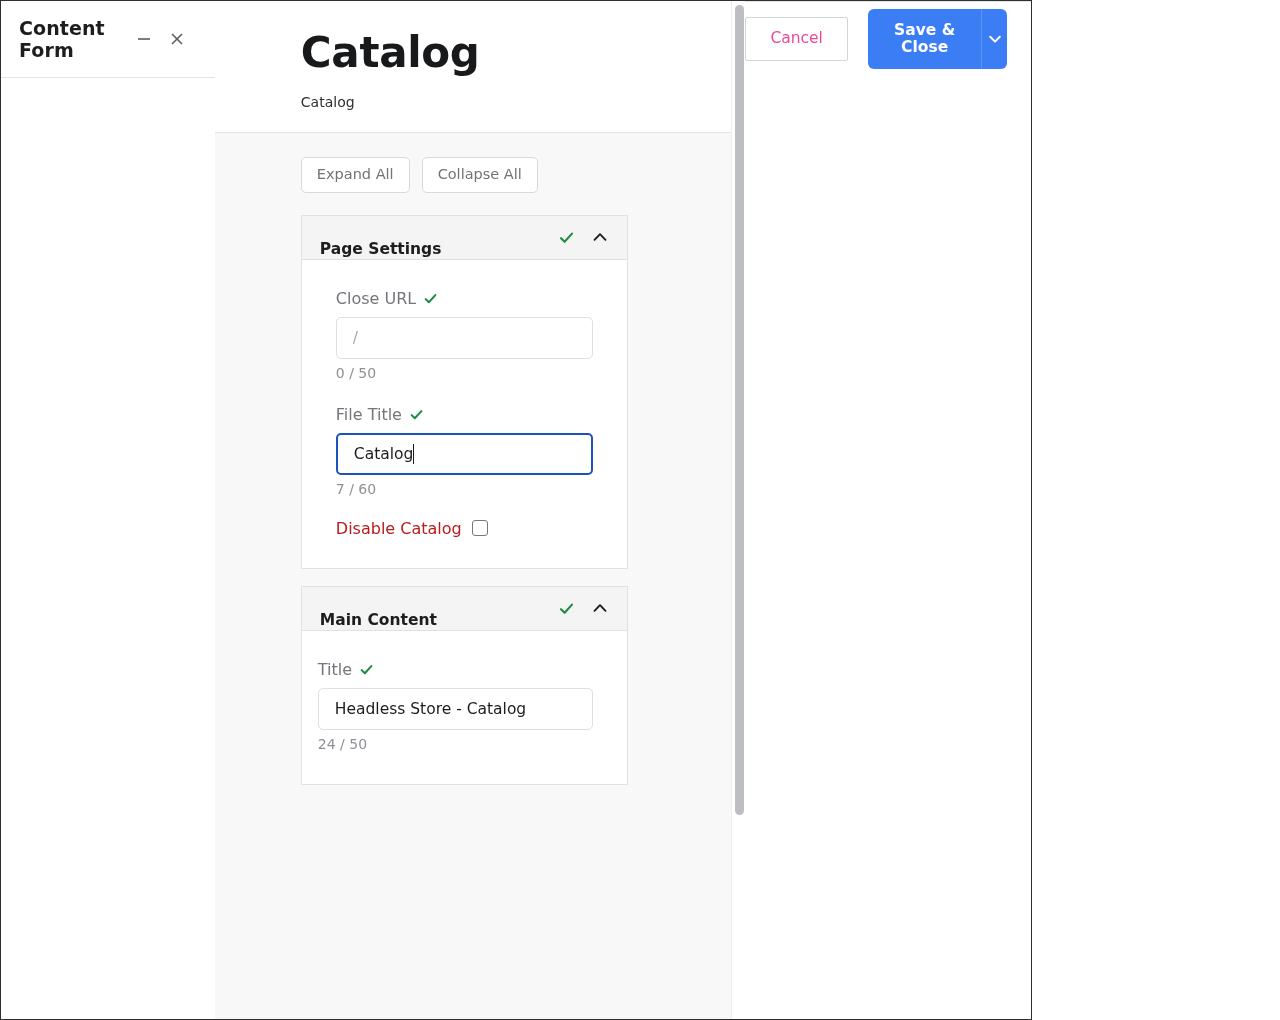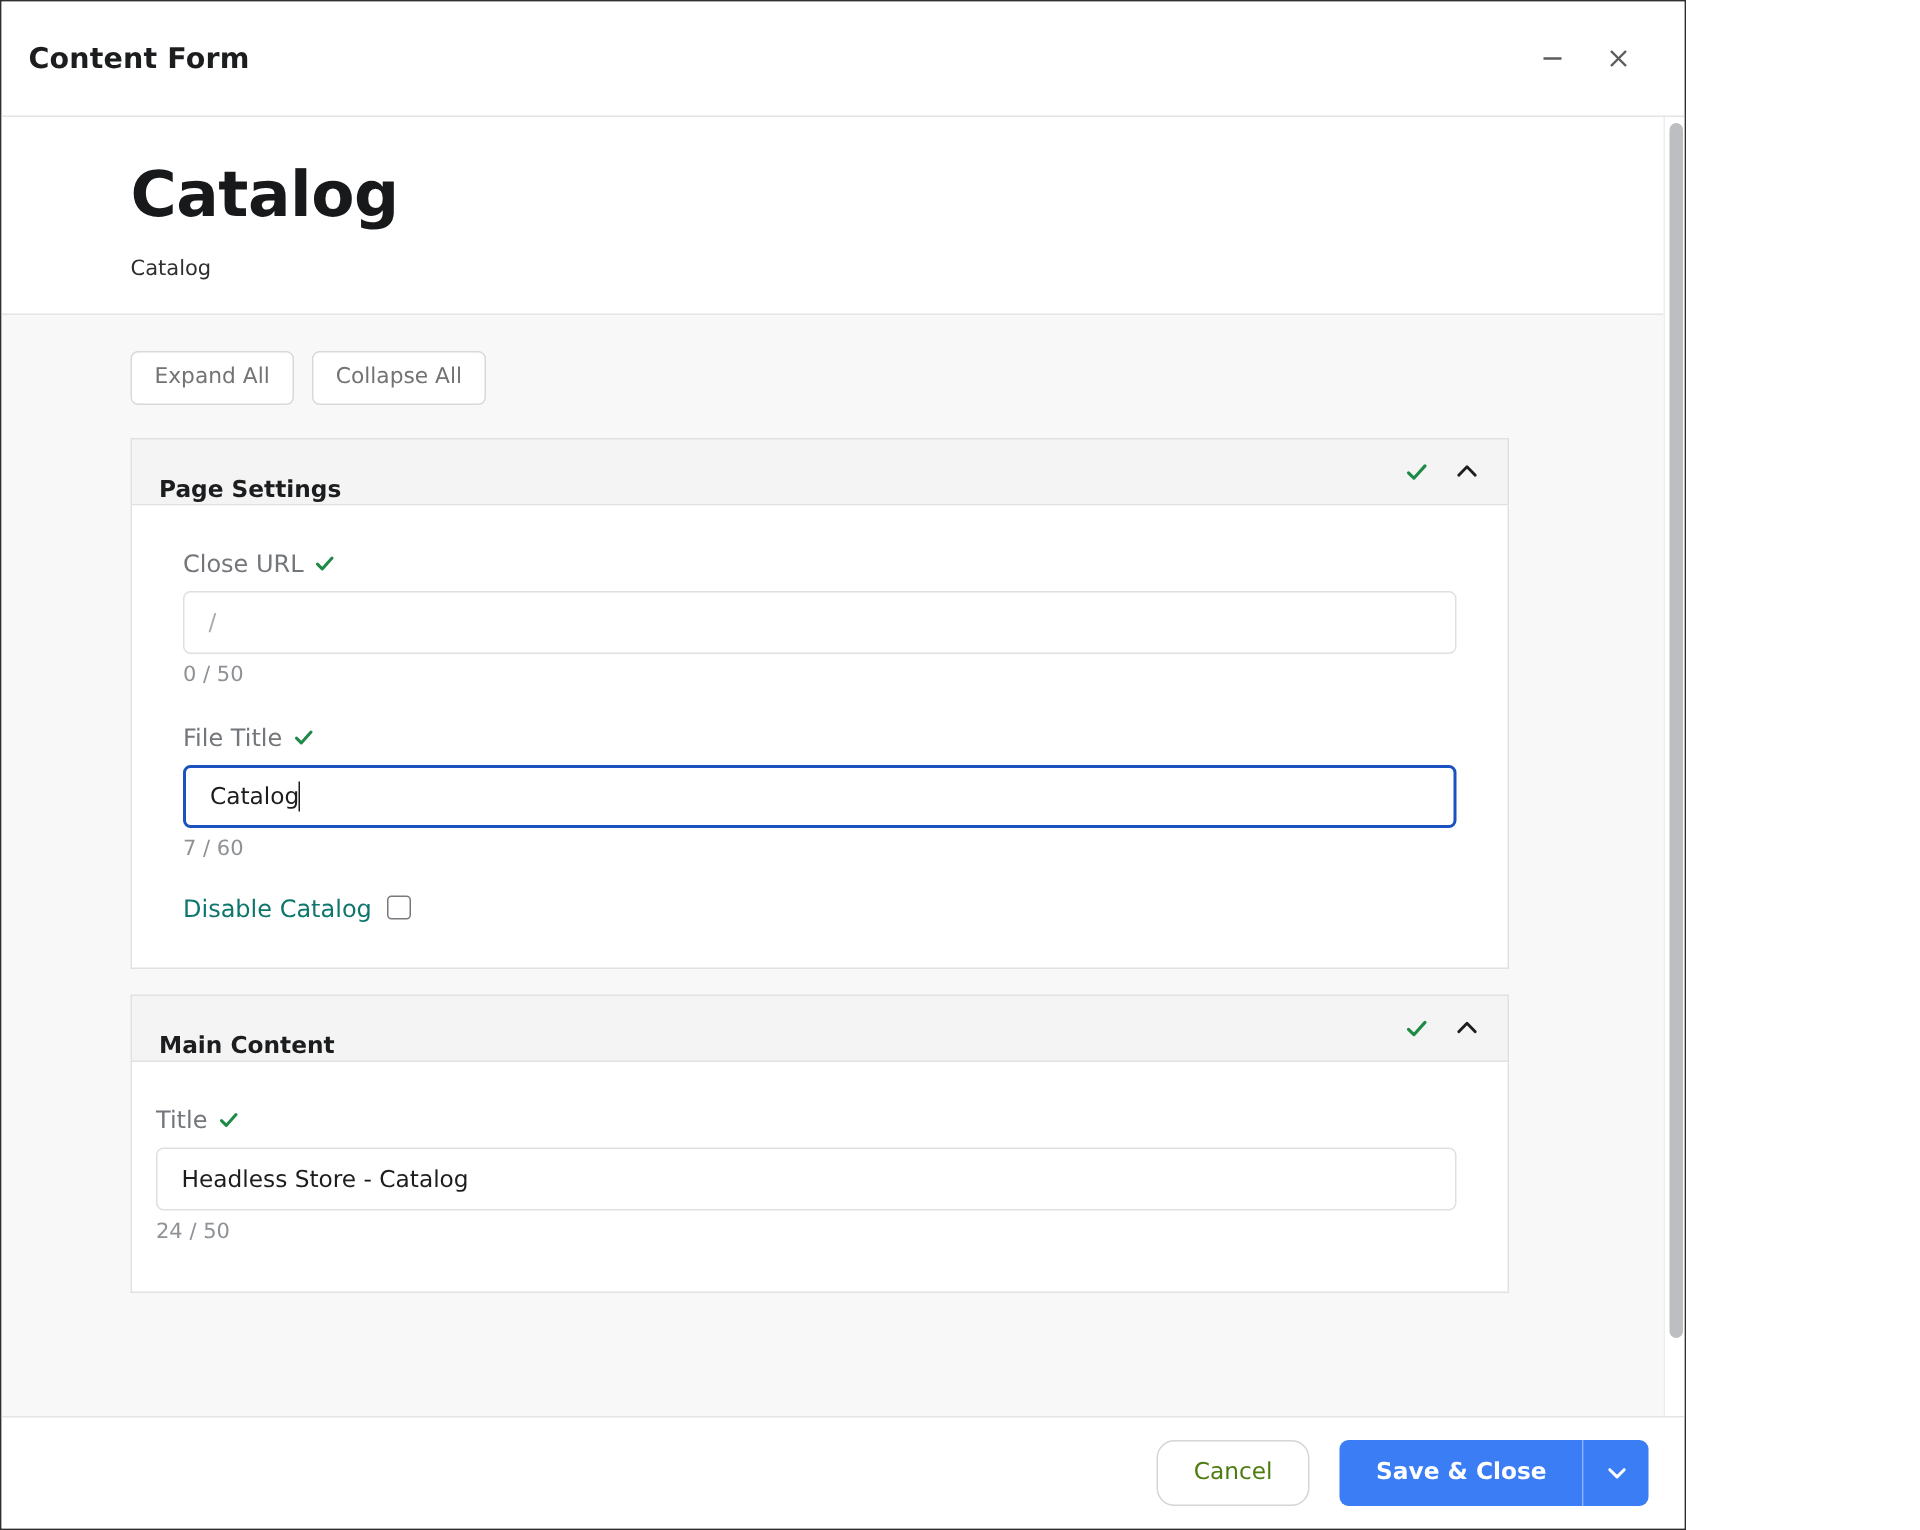--- a/index.html
+++ b/index.html
@@ -7,26 +7,25 @@
   html, body {
     width: 1280px;
     height: 1020px;
     background: #ffffff;
     font-family: "DejaVu Sans", "Liberation Sans", sans-serif;
     overflow: hidden;
   }
 
   .window {
     position: relative;
-    width: 1124px;
+    width: 1032px;
     height: 1020px;
     background: #ffffff;
     border: 1px solid #2f2f2f;
     display: flex;
-    flex-direction: column;
     overflow: hidden;
   }
 
   
   .titlebar {
     height: 77px;
     flex: 0 0 77px;
     background: #ffffff;
     border-bottom: 1px solid #e3e4e6;
     display: flex;
@@ -178,21 +177,21 @@
     color: #8e9195;
     margin-top: 6px;
   }
 
   .checkbox-row {
     display: flex;
     align-items: center;
     gap: 10px;
     margin-top: 22px;
   }
-  .checkbox-label { font-size: 16px; color: #0f766e; }
+  .checkbox-label { font-size: 16px; color: #b91c1c; }
   .checkbox-box {
     width: 16px;
     height: 16px;
     border: 1.5px solid #76797d;
     border-radius: 3px;
     background: #ffffff;
     cursor: pointer;
   }
 
   
@@ -224,23 +223,23 @@
     border-top: 1px solid #e3e4e6;
     display: flex;
     align-items: center;
     justify-content: flex-end;
     padding: 0 24px 0 0;
     gap: 20px;
   }
   .btn-cancel {
     background: #ffffff;
     border: 1px solid #d4d5d8;
-    border-radius: 12px;
+    border-radius: 2px;
     font-size: 15.5px;
-    color: #4d7c0f;
+    color: #ec4899;
     padding: 12px 24px;
     cursor: pointer;
     font-family: inherit;
     line-height: 1.1;
   }
   .split-btn { display: flex; }
   .btn-save {
     background: #3b7df5;
     border: none;
     border-radius: 6px 0 0 6px;

